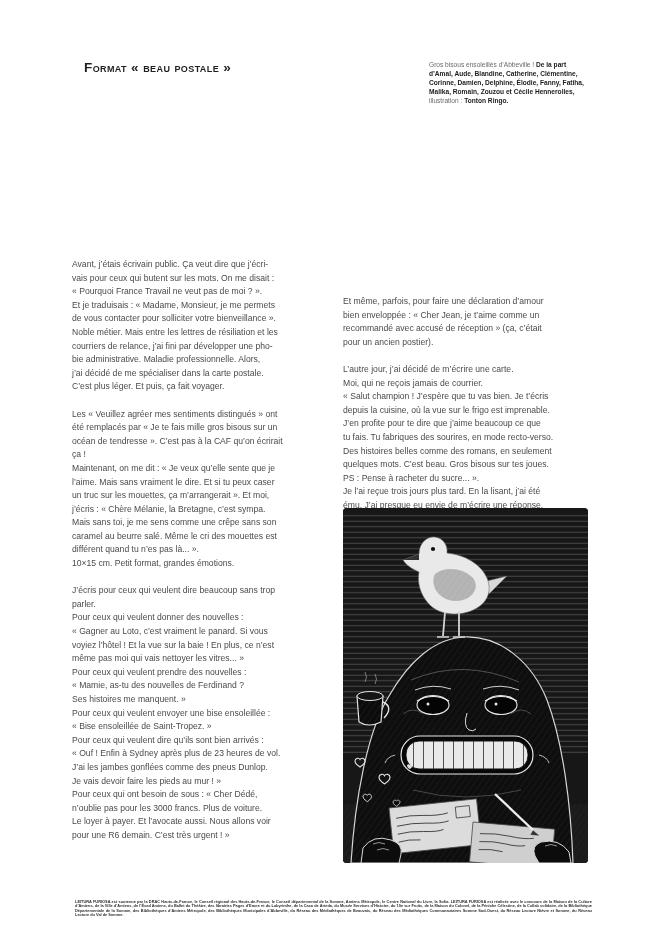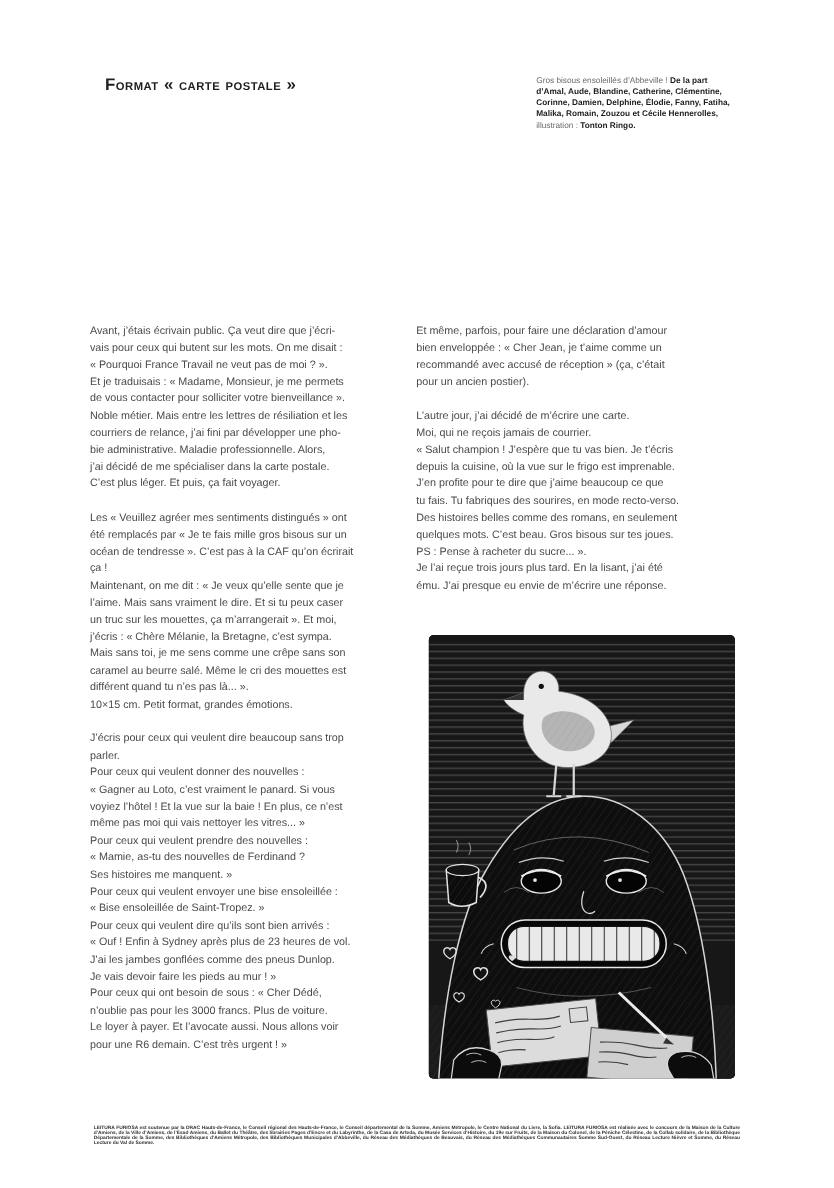--- a/index.html
+++ b/index.html
@@ -15,41 +15,41 @@
   .caption{
     position:absolute;left:429px;top:60px;width:162px;
     font-size:6.6px;line-height:9.1px;color:#6a6a6a;
   }
   .caption .b{font-weight:700;color:#1c1c1c;}
   .col{
     position:absolute;top:258px;width:256px;
     font-size:8.6px;line-height:13.6px;color:#4a4a4a;
   }
   .col-left{left:72px;}
-  .col-right{left:333px;width:250px;}
+  .col-right{left:343px;width:250px;margin-top:37px;}
   .col p{margin:0 0 13.6px;white-space:pre-line;}
   .col p:last-child{margin-bottom:0;}
   .illustration{
     position:absolute;left:343px;top:508px;width:245px;height:355px;margin:0;
     border-radius:4px;overflow:hidden;background:#171717;
   }
   .footer{
     position:absolute;left:75px;top:900px;width:517px;height:20px;overflow:hidden;
   }
   .footer-inner{
     width:1034px;transform:scale(0.5);transform-origin:0 0;
     font-size:7.8px;line-height:8.4px;font-weight:700;color:#2e2e2e;text-align:justify;
   }
 </style>
 </head>
 <body>
 
 <div class="page">
 
-  <h1 class="title">Format « carte postale »</h1>
+  <h1 class="title">Format « beau postale »</h1>
 
   <div class="caption"><span>Gros bisous ensoleillés d’Abbeville ! </span><span class="b">De la part d’Amal, Aude, Blandine, Catherine, Clémentine, Corinne, Damien, Delphine, Élodie, Fanny, Fatiha, Malika, Romain, Zouzou et Cécile Hennerolles,</span><span> illustration : </span><span class="b">Tonton Ringo.</span></div>
 
   <div class="col col-left">
     <p>Avant, j’étais écrivain public. Ça veut dire que j’écri-
 vais pour ceux qui butent sur les mots. On me disait :
 « Pourquoi France Travail ne veut pas de moi ? ».
 Et je traduisais : « Madame, Monsieur, je me permets
 de vous contacter pour solliciter votre bienveillance ».
 Noble métier. Mais entre les lettres de résiliation et les

